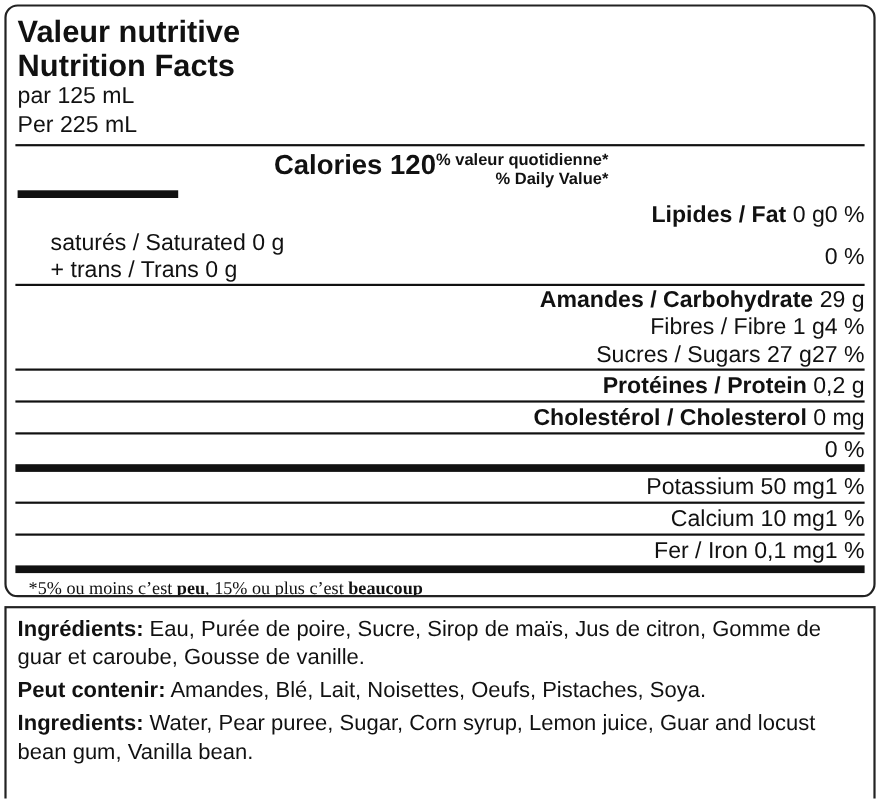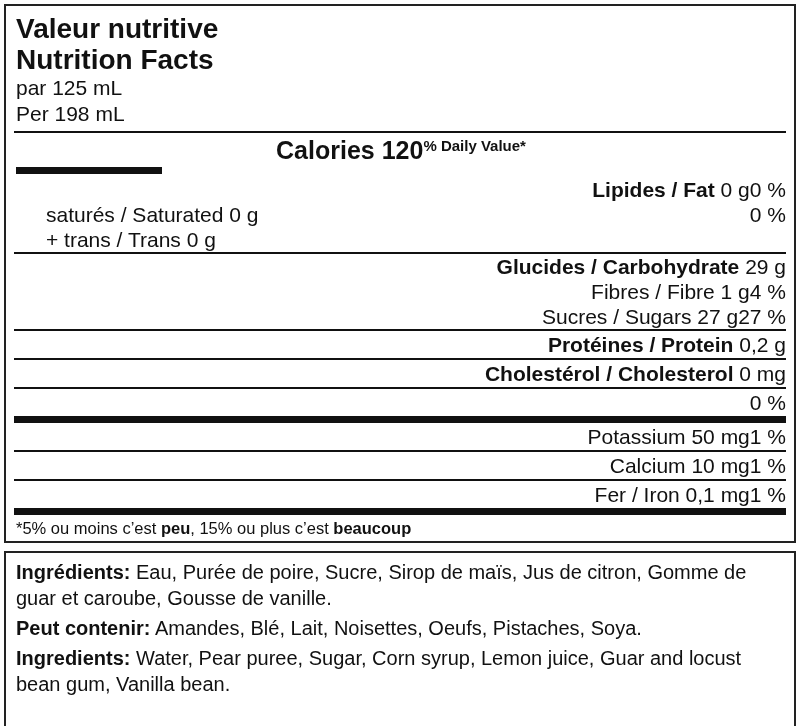--- a/index.html
+++ b/index.html
@@ -13,21 +13,21 @@
     overflow: hidden;
   }
   .box {
     border: 2px solid #222222;
     margin: 0 4px;
     box-sizing: border-box;
     width: 792px;
     background: #ffffff;
     overflow: hidden;
   }
-  #nf-box { margin-top: 4px; height: 539px; }
+  #nf-box { margin-top: 4px; height: 539px; border-radius: 12px; }
   #ing-box { margin-top: 8px; height: 208px; padding: 6px 10px 0 10px; }
 
   .nf-header { padding: 7px 10px 0 10px; }
   .title { font-size: 28px; font-weight: bold; line-height: 31px; }
   .serving { font-size: 21px; line-height: 26px; }
 
   .hr-thin  { height: 2px; background: #111; margin: 0 8px; }
   .hr-thick { height: 7px; background: #111; margin: 0 8px; }
   .hr-cal   { height: 7px; background: #111; margin: 2px 0 3px 10px; width: 146px; }
   .mt4 { margin-top: 4px; }
@@ -41,47 +41,48 @@
 
   .row {
     display: flex; justify-content: flex-end; align-items: baseline;
     padding: 0 8px 0 12px;
     font-size: 21px; line-height: 25px;
   }
   .row.tall { line-height: 27px; }
   .bold { font-weight: bold; }
   .sub { padding-left: 28px; }
   .group {
-    display: flex; justify-content: space-between; align-items: flex-start;
+    display: flex; justify-content: space-between; align-items: center;
     padding: 0 8px 0 12px;
     font-size: 21px; line-height: 25px;
   }
   .group .lines { display: flex; flex-direction: column; }
   .pct { white-space: nowrap; }
 
-  .footnotes { padding: 4px 10px 0 10px; font-size: 16.5px; line-height: 19px; }
+  .footnotes { padding: 4px 10px 0 20px; font-size: 16.5px; line-height: 19px; font-family: Liberation Serif, serif; }
 
   #ing-box p { margin: 0 0 4px 0; font-size: 20px; line-height: 26px; }
 </style>
 </head>
 <body>
 
 <div class="box" id="nf-box">
   <div class="nf-header">
     <div class="title">Valeur nutritive</div>
     <div class="title">Nutrition Facts</div>
     <div class="serving">par 125 mL</div>
-    <div class="serving">Per 198 mL</div>
+    <div class="serving">Per 225 mL</div>
   </div>
 
   <div class="hr-thin mt4"></div>
 
   <div class="calories-row">
     <div class="calories-label">Calories 120</div>
     <div class="dv-header">
+      <div>% valeur quotidienne*</div>
       <div>% Daily Value*</div>
     </div>
   </div>
 
   <div class="hr-cal"></div>
 
   <div class="row">
     <span><span class="bold">Lipides / Fat</span> <span>0 g</span></span>
     <span class="pct">0 %</span>
   </div>
@@ -90,21 +91,21 @@
     <span class="lines">
       <span class="sub">saturés / Saturated 0 g</span>
       <span class="sub">+ trans / Trans 0 g</span>
     </span>
     <span class="pct">0 %</span>
   </div>
 
   <div class="hr-thin"></div>
 
   <div class="row">
-    <span><span class="bold">Glucides / Carbohydrate</span> <span>29 g</span></span>
+    <span><span class="bold">Amandes / Carbohydrate</span> <span>29 g</span></span>
     <span class="pct"></span>
   </div>
 
   <div class="row">
     <span class="sub">Fibres / Fibre 1 g</span>
     <span class="pct">4 %</span>
   </div>
 
   <div class="row">
     <span class="sub">Sucres / Sugars 27 g</span>

